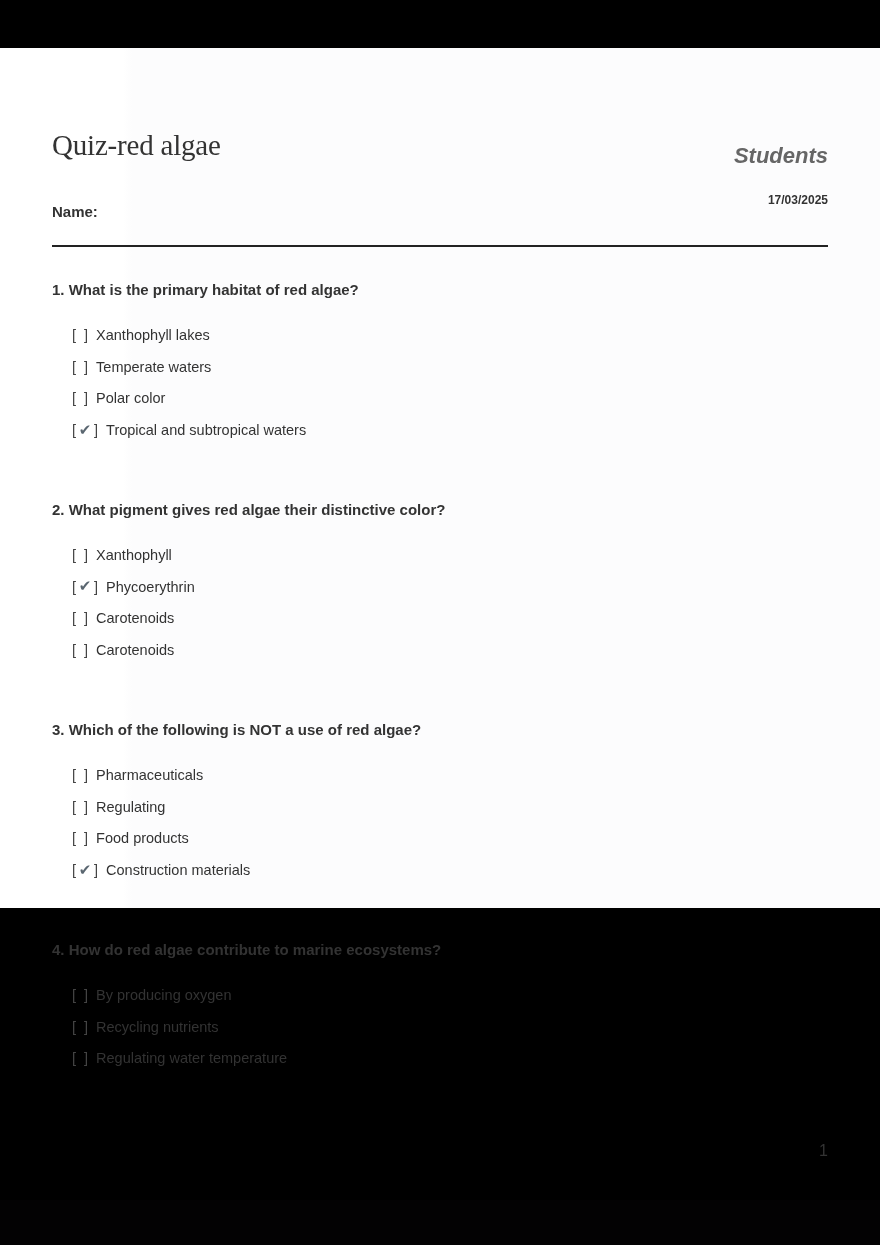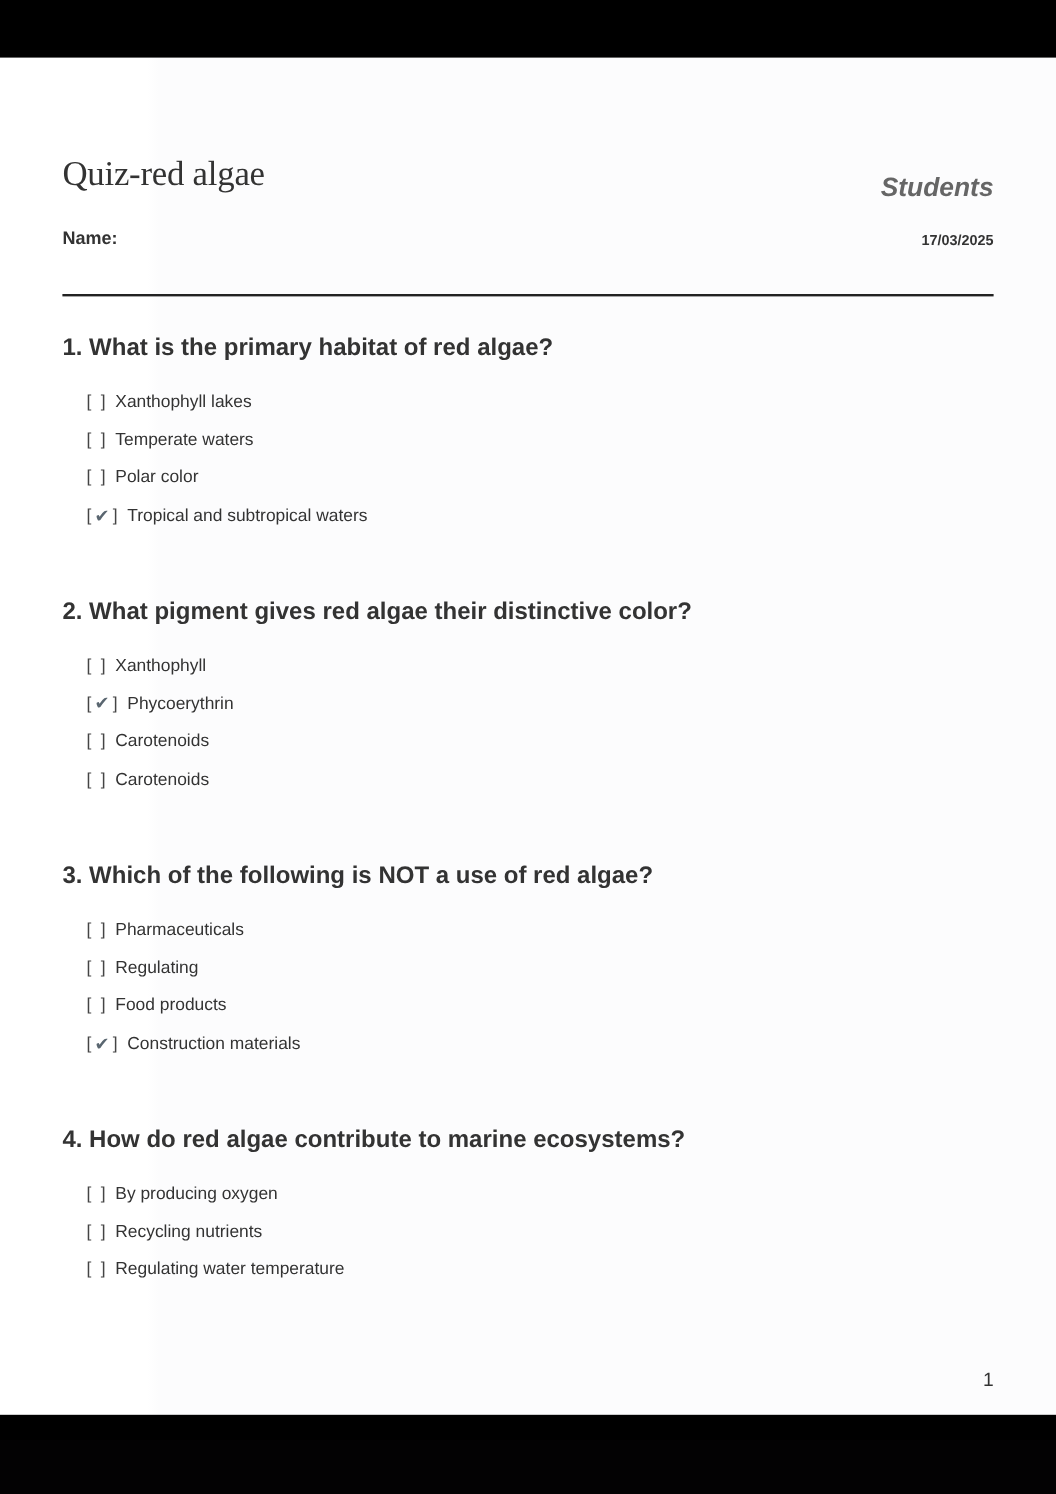--- a/index.html
+++ b/index.html
@@ -5,50 +5,50 @@
     html, body { margin: 0; padding: 0; }
     body {
       width: 880px; height: 1245px; overflow: hidden;
       background: #000; position: relative;
       font-family: "Liberation Sans", sans-serif;
       color: #333;
     }
     .bar-top { position: absolute; left: 0; top: 0; width: 880px; height: 48px; background: #000; }
     .bar-bottom { position: absolute; left: 0; top: 1200px; width: 880px; height: 45px; background: #030203; }
     .page {
-      position: absolute; left: 0; top: 48px; width: 880px; height: 1131px;
+      position: absolute; left: 0; top: 48px; width: 880px; height: 860px;
       background: linear-gradient(90deg, #ffffff 0%, #ffffff 14%, #fcfcfd 15%, #fcfcfd 100%);
     }
     .title {
       position: absolute; left: 52px; top: 83px;
       font-family: "DejaVu Serif", "Liberation Serif", serif;
       font-family: "Liberation Serif", serif;
       font-size: 29px; color: #333; line-height: 1;
       letter-spacing: -0.2px;
     }
     .audience {
       position: absolute; right: 52px; top: 95px;
       font-size: 22px; font-weight: bold; font-style: italic; color: #666;
     }
     .date {
       position: absolute; right: 52px; top: 145px;
       font-size: 12px; font-weight: bold; color: #333;
     }
     .name-label {
-      position: absolute; left: 52px; top: 142px;
+      position: absolute; left: 52px; top: 155px;
       font-size: 15px; font-weight: bold; color: #333;
     }
     .rule {
       position: absolute; left: 52px; top: 197px; width: 776px; height: 2px; background: #222;
     }
     .question {
       position: absolute; left: 52px; width: 776px;
     }
     .q-text {
-      font-size: 20px; font-weight: bold; color: #333; margin: 0; line-height: 22px;
+      font-size: 15px; font-weight: bold; color: #333; margin: 0; line-height: 22px;
     }
     .options { list-style: none; margin: 0; padding: 0; position: absolute; left: 20px; top: 40px; }
     .option {
       height: 31.8px; display: flex; align-items: center;
       font-size: 14.5px; color: #333; cursor: pointer;
     }
     .box { display: inline-flex; align-items: center; color: #444; margin-right: 8px; }
     .box .br { display: inline-block; }
     .box .inner { display: inline-block; width: 8px; }
     .box .check { display: inline-block; width: 18px; text-align: center; color: #5a6670; font-size: 15px; margin-top: -1px; }

